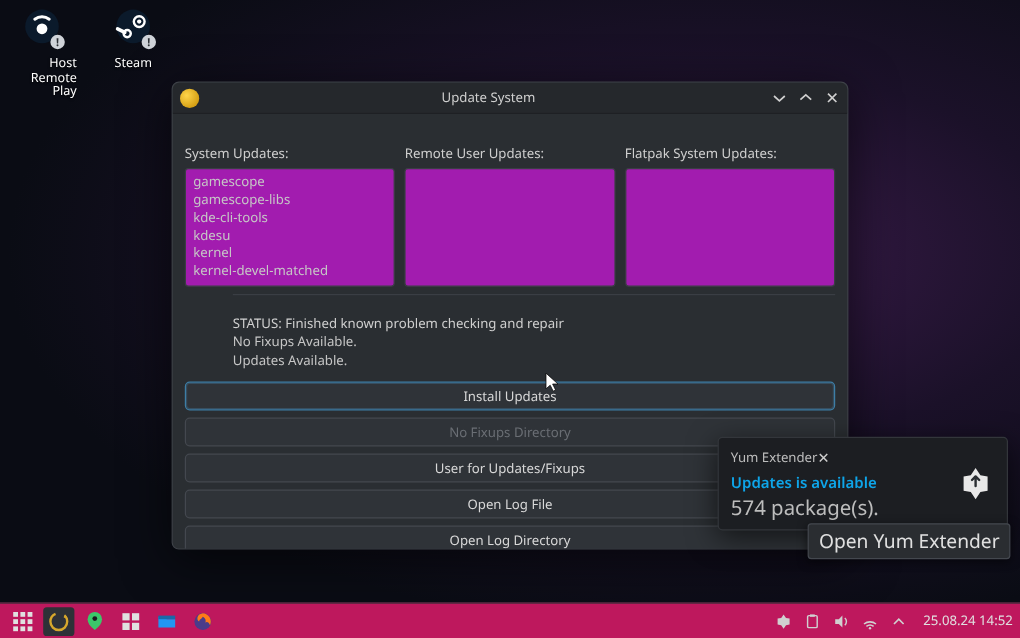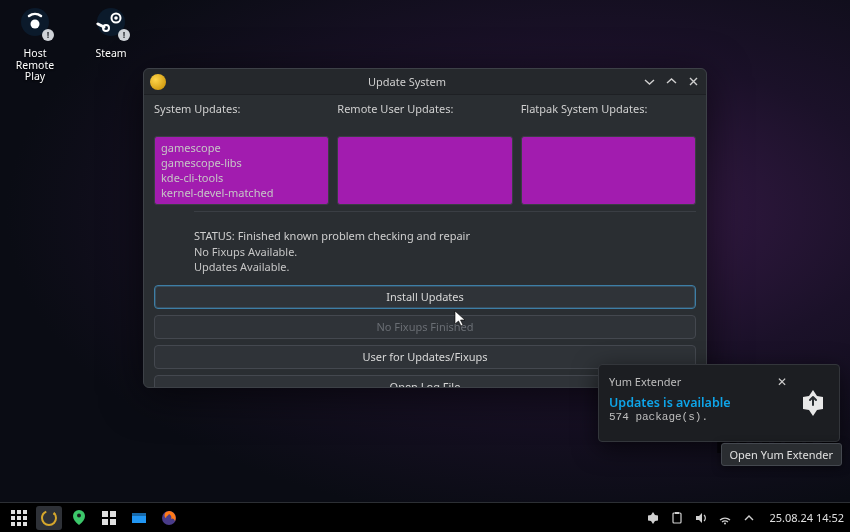--- a/index.html
+++ b/index.html
@@ -8,42 +8,42 @@
     background: radial-gradient(ellipse at 70% 40%, #3a1b4a 0%, #1b1129 35%, #0a0c14 70%);
     position: relative;
     color: #d8d8d8;
     font-size: 12px;
   }
   
   .desktop { position: absolute; top: 0; left: 0; right: 0; bottom: 30px; }
   .desktop-icons { position: absolute; top: 6px; left: 6px; display: flex; gap: 18px; }
   .desktop-icon { width: 58px; display: flex; flex-direction: column; align-items: center; cursor: pointer; }
   .desktop-icon .glyph { width: 40px; height: 40px; display:flex; align-items:center; justify-content:center; }
-  .desktop-icon .lbl { color:#fff; font-size:10.5px; text-align:center; text-shadow:0 1px 2px #000; line-height:1.1; margin-top:2px; }
+  .desktop-icon .lbl { color:#fff; font-size:10.5px; text-align:right; text-shadow:0 1px 2px #000; line-height:1.1; margin-top:2px; }
 
   
   .watermark { position:absolute; right:10px; bottom:38px; font-size:36px; font-weight:900; color:rgba(0,0,0,0.55); letter-spacing:-1px; pointer-events:none; }
 
   
   .window {
-    position:absolute; left:143px; top:68px; width:564px; height:320px;
+    position:absolute; left:143px; top:68px; width:564px; height:390px;
     background:#2a2e32; border:1px solid #3d4147; border-radius:6px;
     box-shadow:0 8px 40px rgba(0,0,0,0.6);
-    display:flex; flex-direction:column;
+    display:flex; flex-direction:column;gap:20px;
   }
   .titlebar { height:26px; display:flex; align-items:center; background:#25282c; border-bottom:1px solid #1e2024; border-radius:6px 6px 0 0; padding:0 6px; }
   .titlebar .appicon { width:16px; height:16px; border-radius:50%; background:radial-gradient(circle at 35% 35%, #ffd54a, #c48a00); margin-right:6px; }
   .titlebar .title { flex:1; text-align:center; font-size:11px; color:#cfcfcf; }
   .titlebar .ctrls { display:flex; gap:8px; }
   .titlebar .ctrl { width:14px; height:14px; display:flex; align-items:center; justify-content:center; color:#cfcfcf; cursor:pointer; font-size:11px; }
   .win-body { flex:1; padding:6px 10px 10px 10px; display:flex; flex-direction:column; gap:6px; overflow:hidden; }
 
   .cols { display:flex; gap:8px; height:128px; }
   .col { flex:1; display:flex; flex-direction:column; }
-  .col-hdr { font-size:11px; color:#cfcfcf; margin-bottom:20px; }
+  .col-hdr { font-size:11px; color:#cfcfcf; margin-bottom:4px; }
   .col-box { flex:1; background:#a21caf; border:1px solid #3a3e44; border-radius:3px; padding:4px 6px; overflow:hidden; }
   .pkg { font-size:11px; color:#c6c6c6; line-height:1.35; }
 
   .status-area { font-size:11px; color:#c6c6c6; line-height:1.4; border-top:1px solid #3a3e44; padding-top:16px;margin-left:40px; }
   .status-line { color:#cfcfcf; }
 
   .btn-stack { display:flex; flex-direction:column; gap:6px; margin-top:4px; }
   .btn {
     width:100%; height:24px; background:#2f3338; border:1px solid #44484f; border-radius:4px;
     color:#d8d8d8; font-size:11px; display:flex; align-items:center; justify-content:center; cursor:pointer;
@@ -53,35 +53,35 @@
   .cursor-arrow { position:absolute; left:454px; top:310px; font-size:14px; color:#fff; text-shadow:0 0 2px #000; pointer-events:none; }
 
   
   .notif {
     position:absolute; right:10px; bottom:60px; width:242px; height:78px;
     background:#1c1e22; border:1px solid #33363b; border-radius:4px;
     box-shadow:0 6px 24px rgba(0,0,0,0.6);
     display:flex; padding:8px 10px 8px 10px; gap:10px;
   }
   .notif .txt { flex:1; }
-  .notif .title2 { font-size:11px; color:#bdbdbd; margin-bottom:4px; display:flex; justify-content:space-between; align-items:center; }
+  .notif .title2 { font-size:11px; color:#bdbdbd; margin-bottom:4px; display:flex; align-items:center; }
   .notif .close { cursor:pointer; color:#cfcfcf; font-size:12px; }
   .notif .msg { font-size:12.5px; font-weight:600; color:#0ea5e9; }
-  .notif .sub { font-size:11px; color:#bdbdbd;font-family:Liberation Mono, monospace; }
+  .notif .sub { font-size:17px; color:#bdbdbd; }
   .notif .glyph2 { width:32px; height:32px; align-self:center; display:flex; align-items:center; justify-content:center; }
   .tooltip {
     position:absolute; right:8px; bottom:36px; background:#2a2d31; border:1px solid #44484f;
-    padding:3px 8px; font-size:11px; color:#e0e0e0; border-radius:3px;
+    padding:3px 8px; font-size:16px; color:#e0e0e0; border-radius:3px;
     box-shadow:0 2px 8px rgba(0,0,0,0.5);
   }
 
   
   .taskbar {
     position:absolute; left:0; right:0; bottom:0; height:30px;
-    background:#000000; border-top:1px solid #2c2f34;
+    background:#be185d; border-top:1px solid #2c2f34;
     display:flex; align-items:center; padding:0 6px; gap:4px;
   }
   .tb-btn { width:26px; height:24px; display:flex; align-items:center; justify-content:center; cursor:pointer; border-radius:3px; color:#d0d0d0; }
   .tb-btn.active { background:#2e3137; }
   .tb-spacer { flex:1; }
   .tray { display:flex; align-items:center; gap:8px; color:#d0d0d0; font-size:11px; }
   .tray .ic { width:16px; height:16px; display:flex; align-items:center; justify-content:center; cursor:pointer; }
   .clock { font-size:11px; color:#e0e0e0; margin-left:4px; }
 
   svg { display:block; }
@@ -144,40 +144,42 @@
       </div>
     </div>
     <div class="win-body">
       <div class="cols">
         <div class="col">
           <div class="col-hdr">System Updates:</div>
           <div class="col-box" id="sys-list">
               <div class="pkg">gamescope</div>
               <div class="pkg">gamescope-libs</div>
               <div class="pkg">kde-cli-tools</div>
+              <div class="pkg">kdesu</div>
+              <div class="pkg">kernel</div>
               <div class="pkg">kernel-devel-matched</div>
             </div>
         </div>
         <div class="col">
           <div class="col-hdr">Remote User Updates:</div>
           <div class="col-box"></div>
         </div>
         <div class="col">
           <div class="col-hdr">Flatpak System Updates:</div>
           <div class="col-box"></div>
         </div>
       </div>
       <div class="status-area">
         <div class="status-line">STATUS: Finished known problem checking and repair</div>
         <div>No Fixups Available.</div>
         <div>Updates Available.</div>
       </div>
       <div class="btn-stack">
         <div class="btn primary">Install Updates</div>
-        <div class="btn disabled">No Fixups Finished</div>
+        <div class="btn disabled">No Fixups Directory</div>
         <div class="btn">User for Updates/Fixups</div>
         <div class="btn">Open Log File</div>
         <div class="btn">Open Log Directory</div>
 
       </div>
     </div>
   </div>
 
   <div class="cursor-arrow">
     <svg width="14" height="18" viewBox="0 0 14 18">

